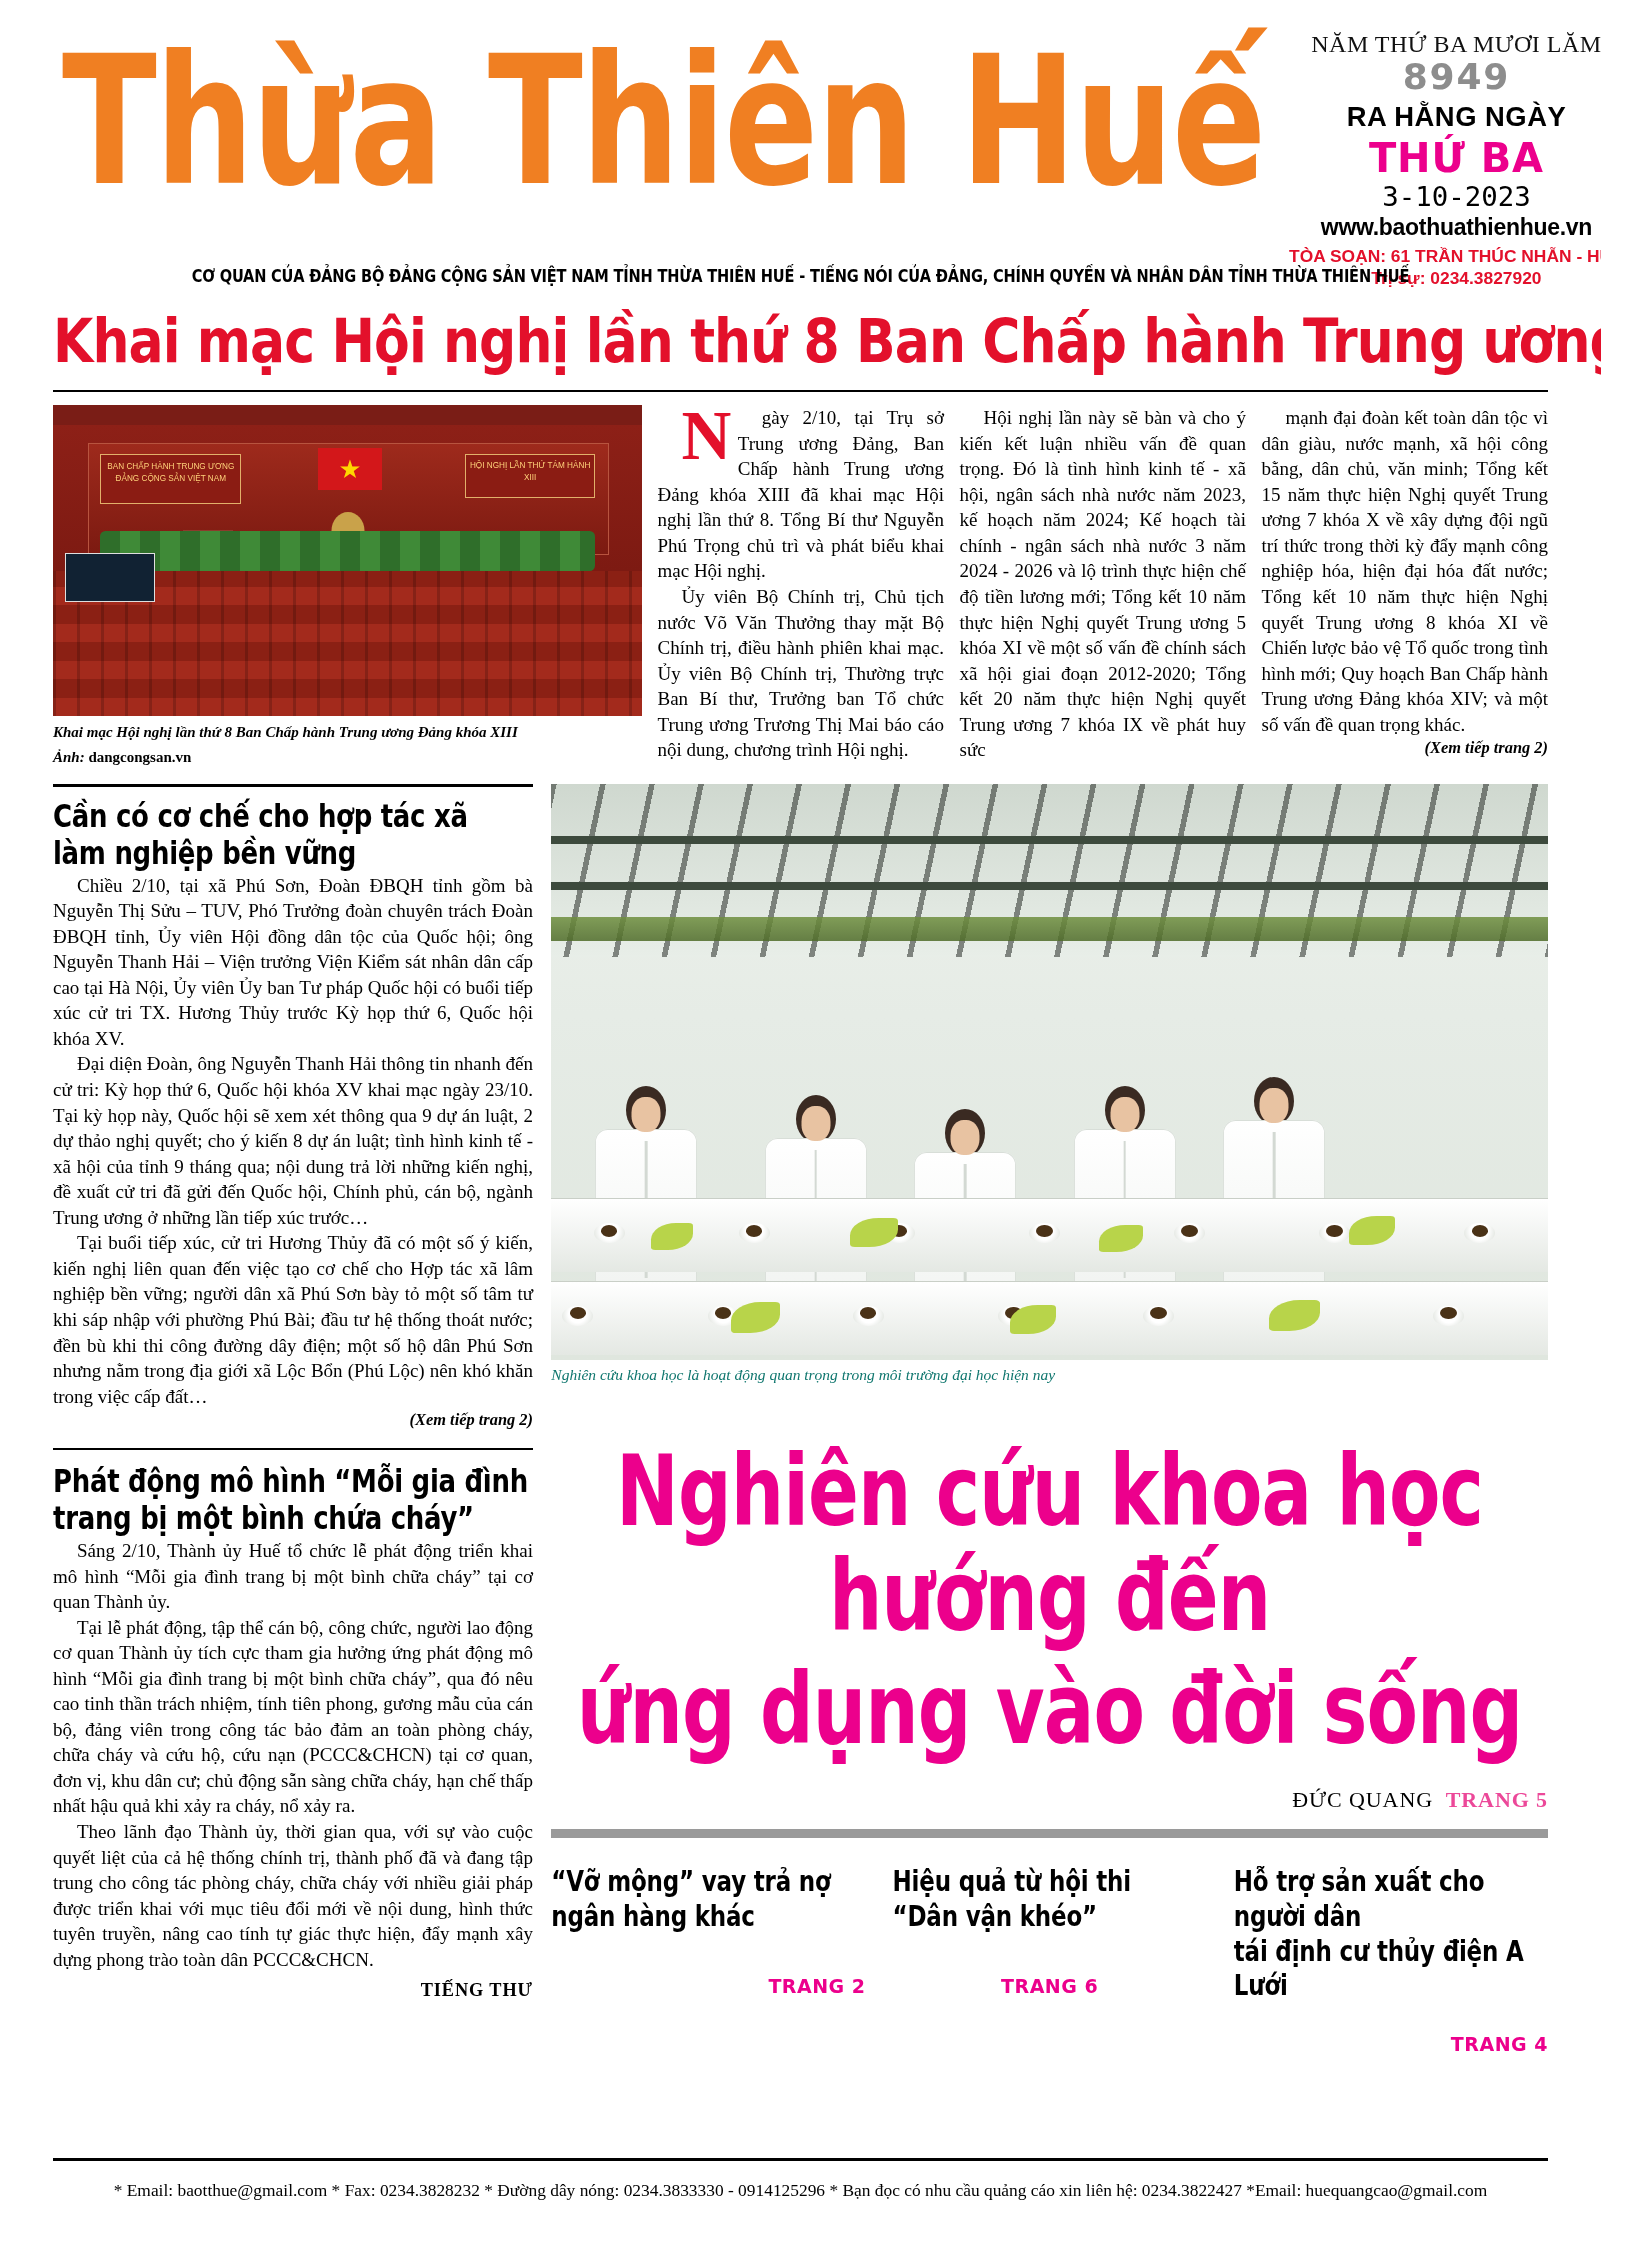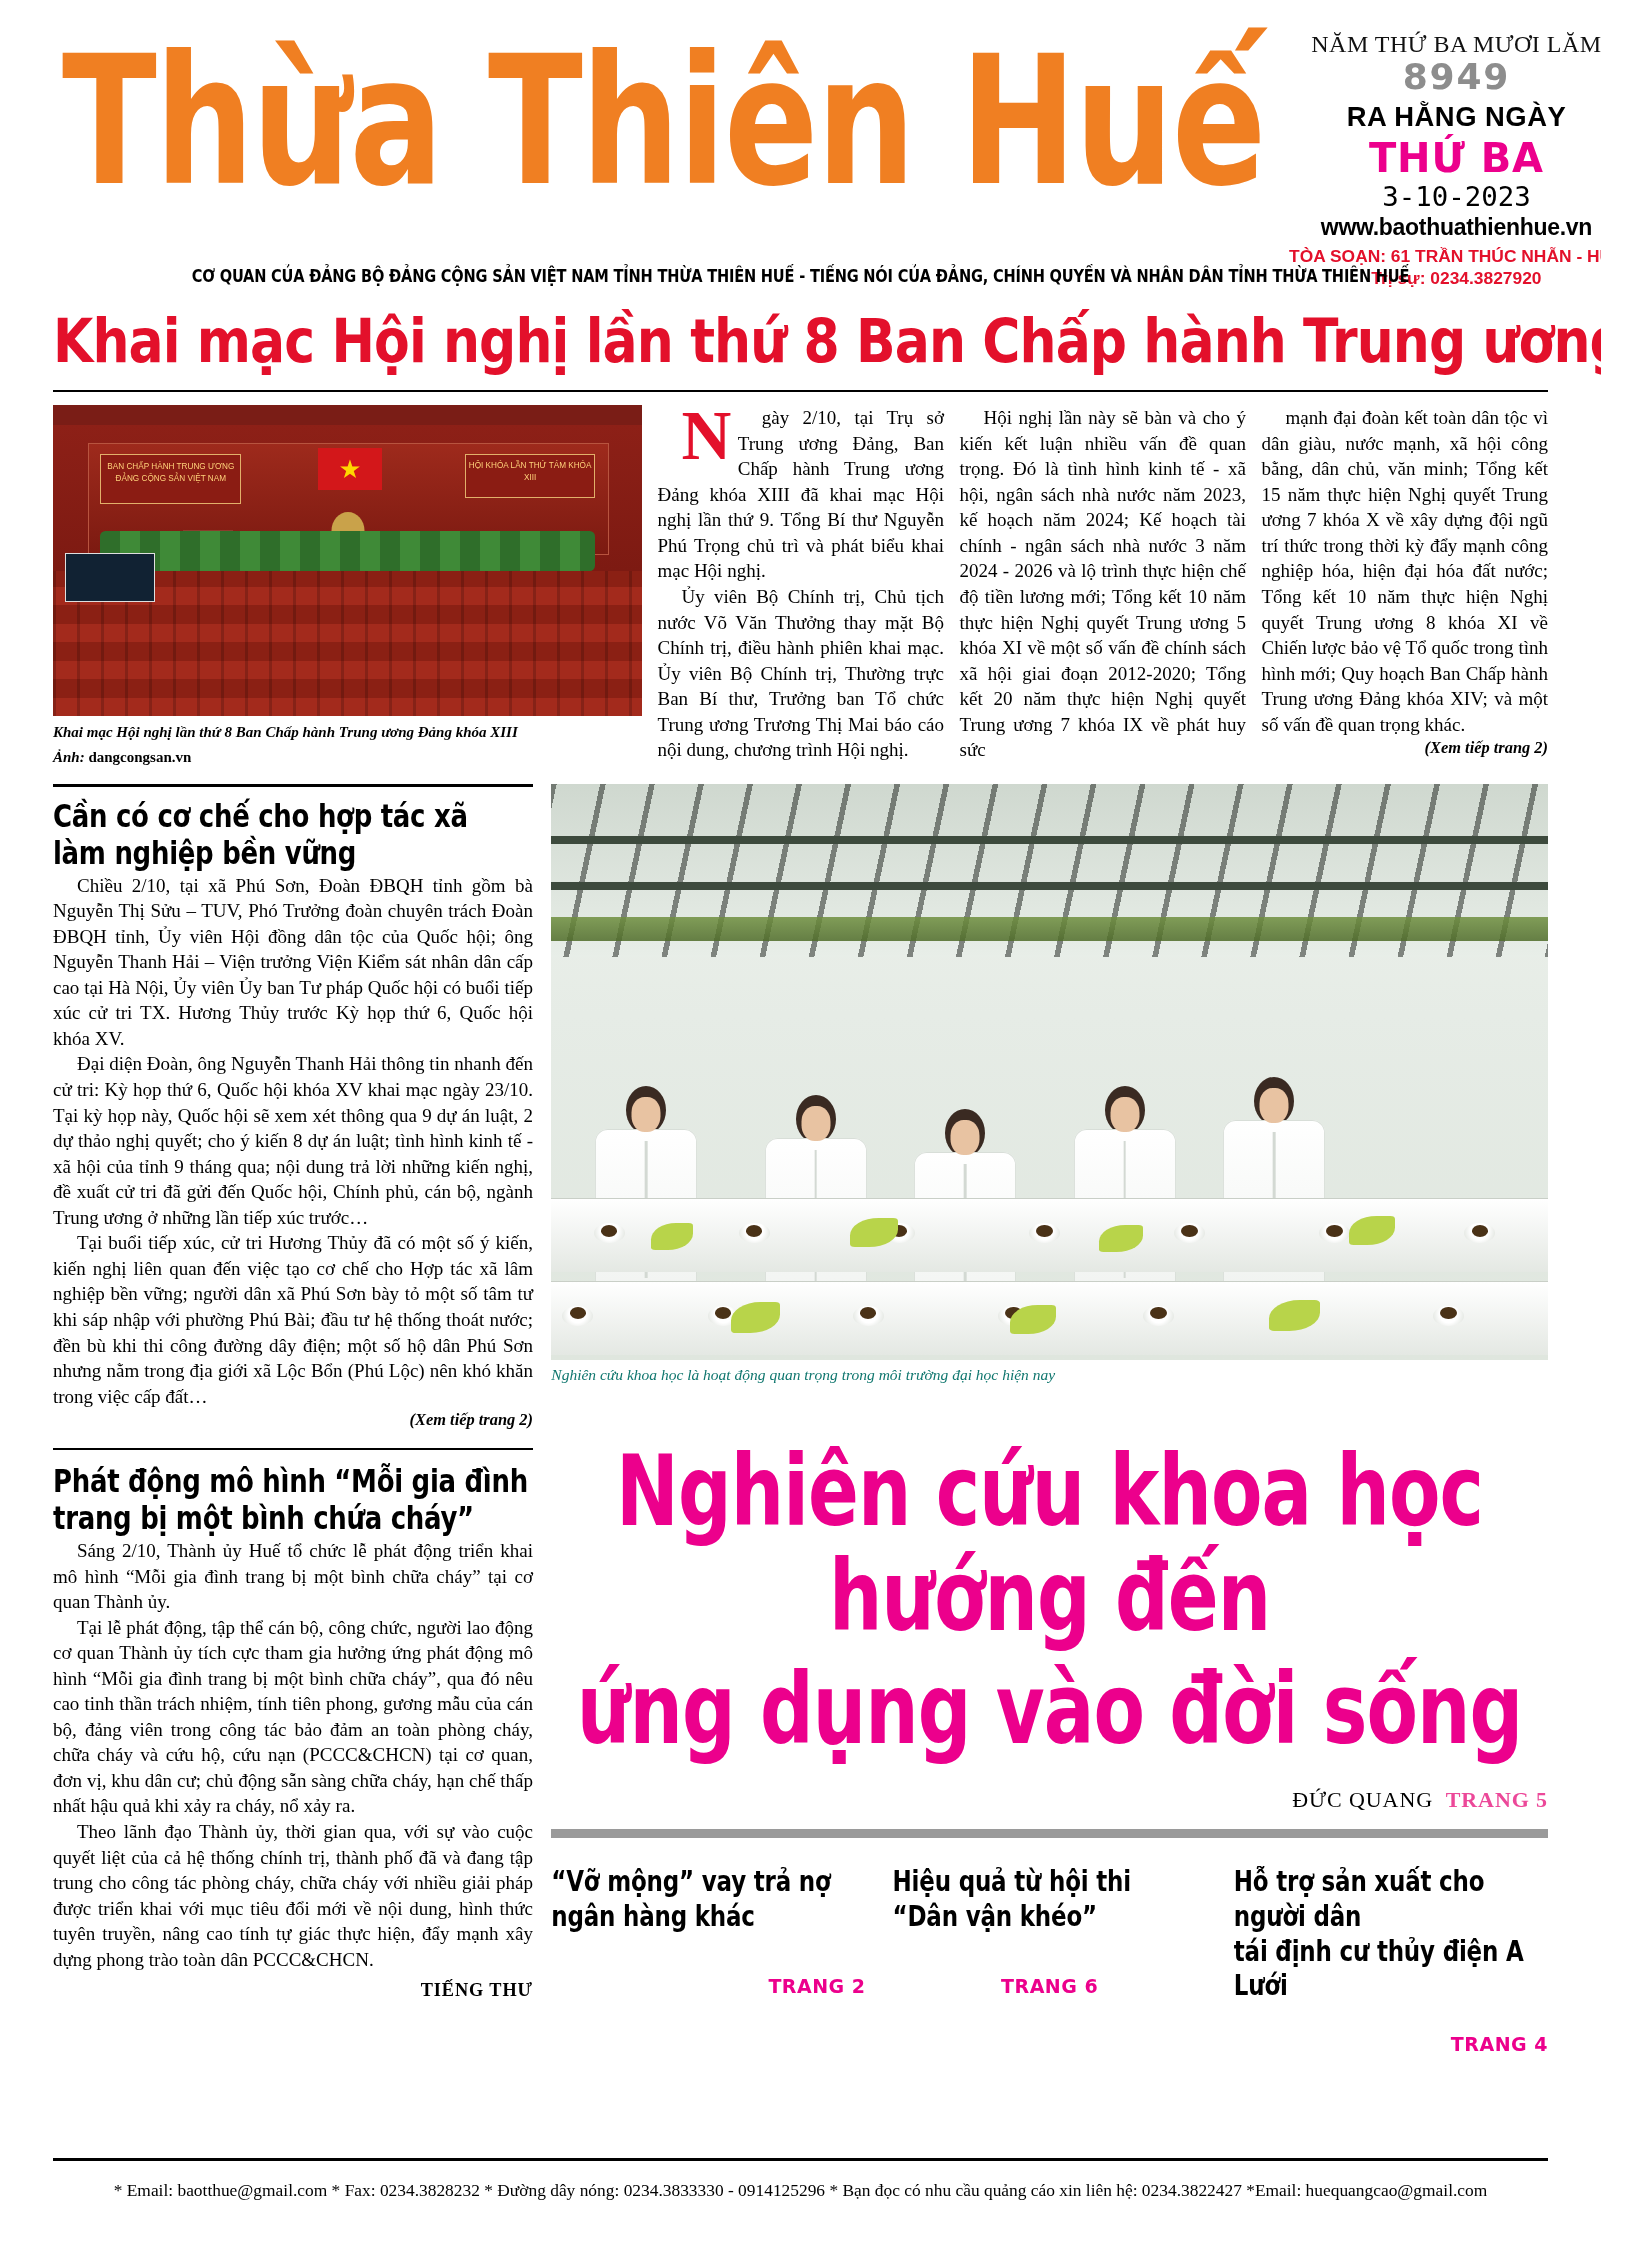--- a/index.html
+++ b/index.html
@@ -479,39 +479,39 @@
 
   <div class="rule-black"></div>
 
   <div class="top-article">
 
     <div style="flex:0 0 589px;">
       <div class="photo-main">
         <div class="hall">
           <div class="hall-stage"></div>
           <div class="hall-banner">BAN CHẤP HÀNH TRUNG ƯƠNG ĐẢNG CỘNG SẢN VIỆT NAM</div>
-          <div class="hall-banner2">HỘI KHÓA LẦN THỨ TÁM KHÓA XIII</div>
+          <div class="hall-banner2">HỘI NGHỊ LẦN THỨ TÁM HÀNH XIII</div>
           <div class="hall-flag"></div>
           <div class="hall-bust"></div>
           <div class="hall-podium"></div>
           <div class="hall-green"></div>
           <div class="hall-seats"></div>
           <div class="hall-screen"></div>
         </div>
       </div>
       <div class="cap">Khai mạc Hội nghị lần thứ 8 Ban Chấp hành Trung ương Đảng khóa XIII</div>
       <div class="cap cap-credit">
         <i>Ảnh:</i>
         <b>dangcongsan.vn</b>
       </div>
     </div>
 
     <div class="col">
       <p class="dropcap-p">
-        <span class="dropcap">N</span><span>gày 2/10, tại Trụ sở Trung ương Đảng, Ban Chấp hành Trung ương Đảng khóa XIII đã khai mạc Hội nghị lần thứ 9. Tổng Bí thư Nguyễn Phú Trọng chủ trì và phát biểu khai mạc Hội nghị.</span>
+        <span class="dropcap">N</span><span>gày 2/10, tại Trụ sở Trung ương Đảng, Ban Chấp hành Trung ương Đảng khóa XIII đã khai mạc Hội nghị lần thứ 8. Tổng Bí thư Nguyễn Phú Trọng chủ trì và phát biểu khai mạc Hội nghị.</span>
       </p>
       <p>Ủy viên Bộ Chính trị, Chủ tịch nước Võ Văn Thưởng thay mặt Bộ Chính trị, điều hành phiên khai mạc. Ủy viên Bộ Chính trị, Thường trực Ban Bí thư, Trưởng ban Tổ chức Trung ương Trương Thị Mai báo cáo nội dung, chương trình Hội nghị.</p>
     </div>
 
     <div class="col">
       <p>Hội nghị lần này sẽ bàn và cho ý kiến kết luận nhiều vấn đề quan trọng. Đó là tình hình kinh tế - xã hội, ngân sách nhà nước năm 2023, kế hoạch năm 2024; Kế hoạch tài chính - ngân sách nhà nước 3 năm 2024 - 2026 và lộ trình thực hiện chế độ tiền lương mới; Tổng kết 10 năm thực hiện Nghị quyết Trung ương 5 khóa XI về một số vấn đề chính sách xã hội giai đoạn 2012-2020; Tổng kết 20 năm thực hiện Nghị quyết Trung ương 7 khóa IX về phát huy sức</p>
     </div>
 
     <div class="col">
       <p>mạnh đại đoàn kết toàn dân tộc vì dân giàu, nước mạnh, xã hội công bằng, dân chủ, văn minh; Tổng kết 15 năm thực hiện Nghị quyết Trung ương 7 khóa X về xây dựng đội ngũ trí thức trong thời kỳ đẩy mạnh công nghiệp hóa, hiện đại hóa đất nước; Tổng kết 10 năm thực hiện Nghị quyết Trung ương 8 khóa XI về Chiến lược bảo vệ Tổ quốc trong tình hình mới; Quy hoạch Ban Chấp hành Trung ương Đảng khóa XIV; và một số vấn đề quan trọng khác.</p>

